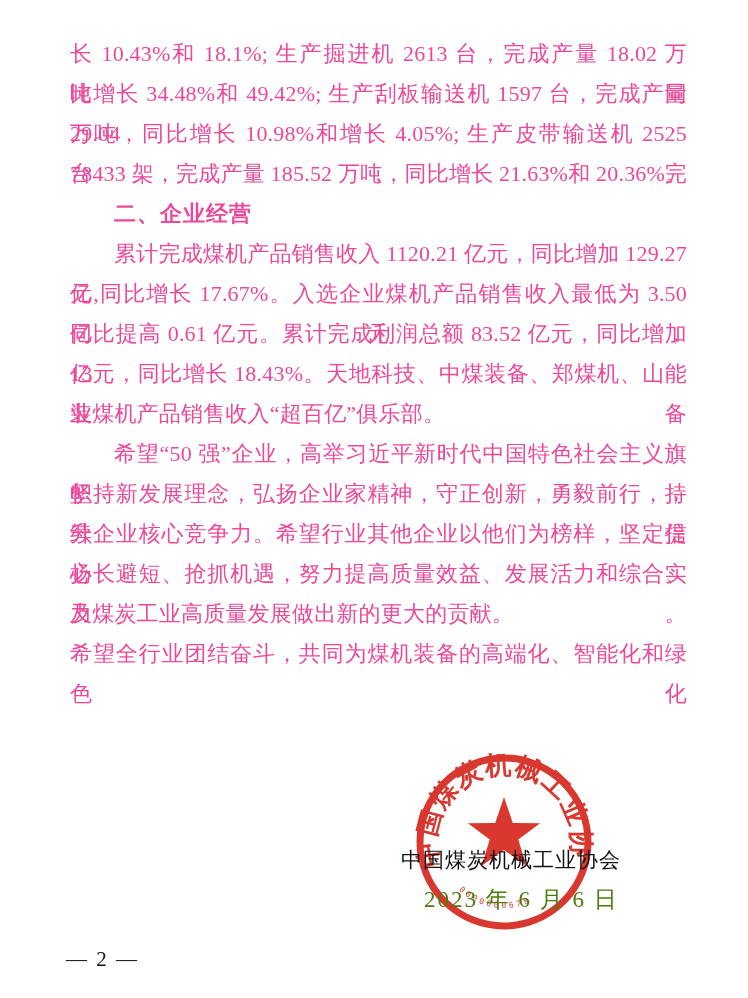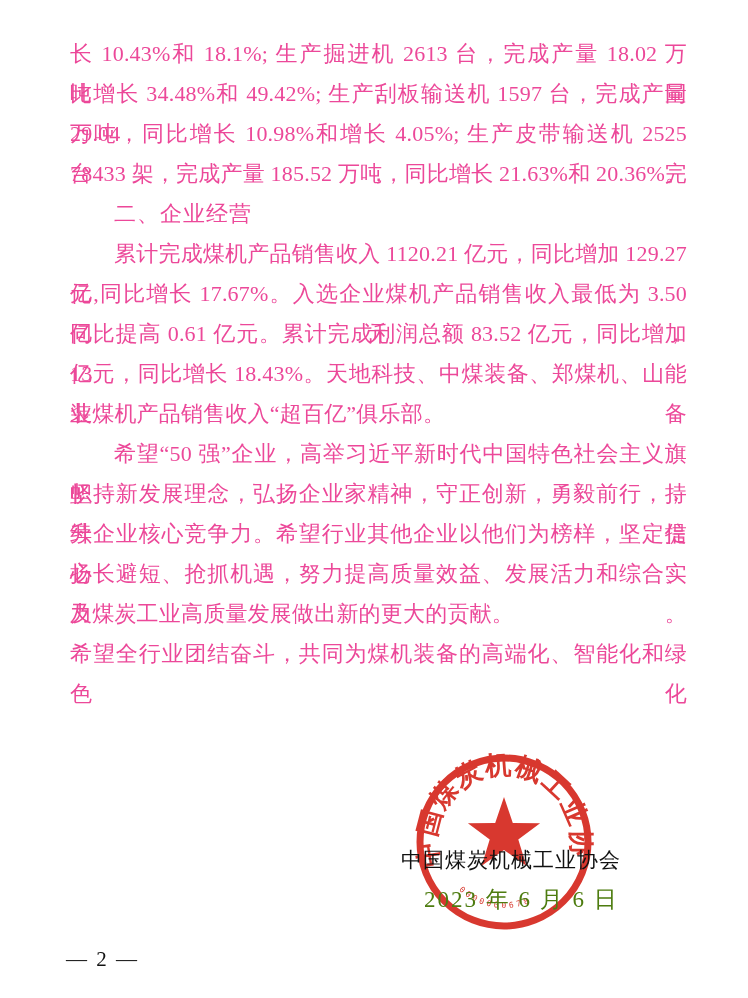--- a/index.html
+++ b/index.html
@@ -28,21 +28,21 @@
   .tline { height: 40px; white-space: nowrap; }
   .tline.justify {
     white-space: normal;
     text-align: justify;
     text-align-last: justify;
     text-justify: inter-character;
   }
   .tline.indent { text-indent: 2em; }
   .tline.heading {
     font-family: "Liberation Sans", "DejaVu Sans", sans-serif;
-    font-weight: normal;
+    font-weight: bold;
     letter-spacing: 1px;
   }
   .seal-wrap {
     position: absolute;
     left: 409px;
     top: 747px;
     width: 190px;
     height: 190px;
     z-index: 1;
     opacity: 0.92;

